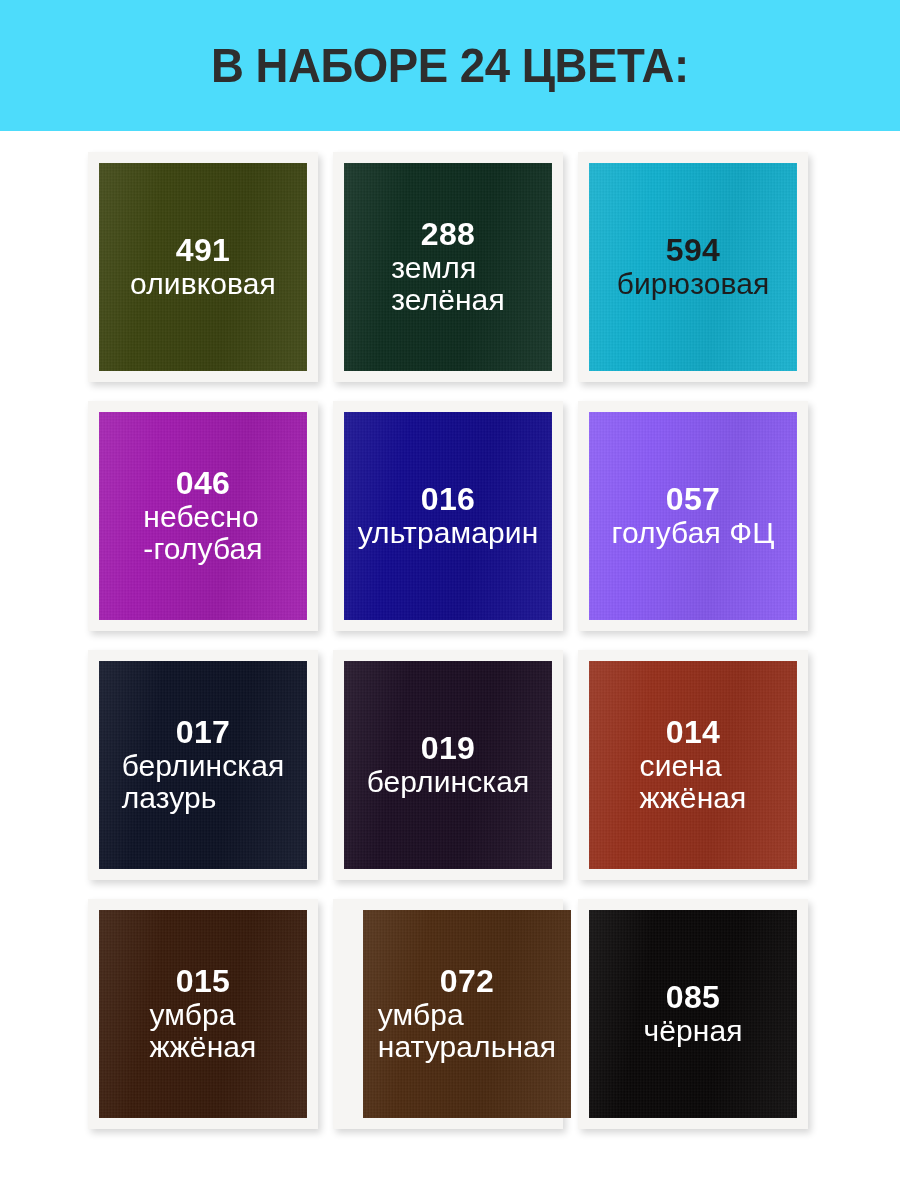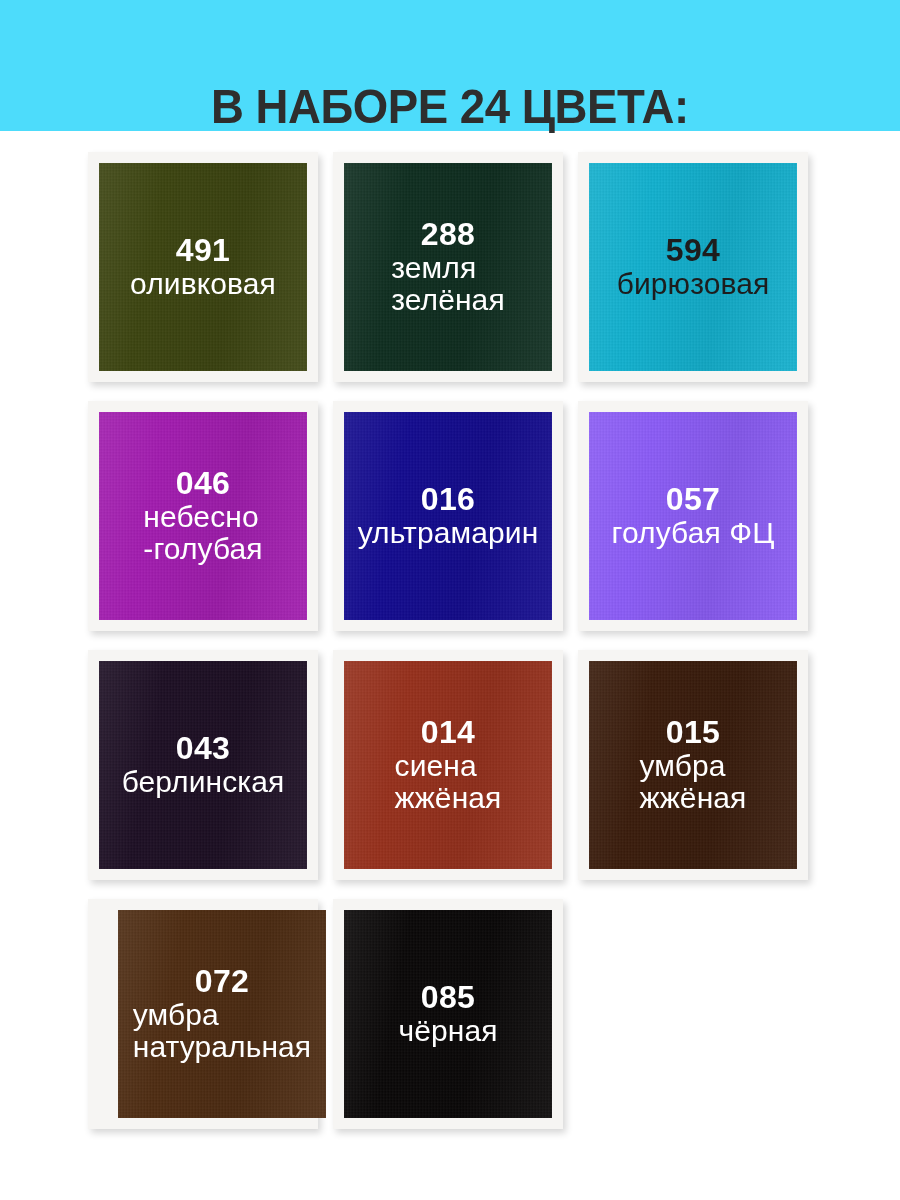--- a/index.html
+++ b/index.html
@@ -22,21 +22,21 @@
     background: #ffffff;
     box-sizing: border-box;
   }
 
   
   .header-band {
     width: 900px;
     height: 131px;
     background: #4ddcfb;
     display: flex;
-    align-items: flex-end;
+    align-items: center;
     justify-content: center;
     box-sizing: border-box;
   }
   .header-title {
     font-size: 49px;
     font-weight: bold;
     letter-spacing: -0.5px;
     color: #2e2e2e;
     text-align: center;
     line-height: 1;
@@ -179,22 +179,29 @@
           <div class="txt cname light-text">ультрамарин</div>
         </div>
       </div>
       <div class="card">
         <div class="swatch" style="background: #8b5cf6;">
           <div class="txt code light-text">057</div>
           <div class="txt cname light-text">голубая ФЦ</div>
         </div>
       </div>
       <div class="card">
+        <div class="swatch" style="background: rgb(14, 19, 38);">
+          <div class="txt code light-text">017</div>
+          <div class="txt cname light-text">берлинская
+лазурь</div>
+        </div>
+      </div>
+      <div class="card">
         <div class="swatch" style="background: rgb(29, 15, 36);">
-          <div class="txt code light-text">043</div>
+          <div class="txt code light-text">019</div>
           <div class="txt cname light-text">берлинская</div>
         </div>
       </div>
       <div class="card">
         <div class="swatch" style="background: rgb(150, 48, 28);">
           <div class="txt code light-text">014</div>
           <div class="txt cname light-text">сиена
 жжёная</div>
         </div>
       </div>

